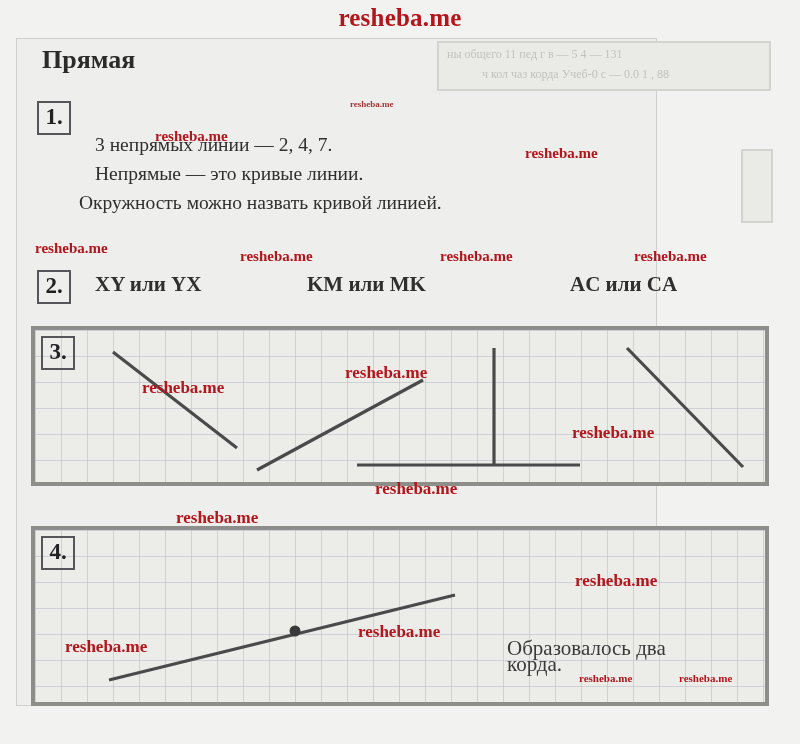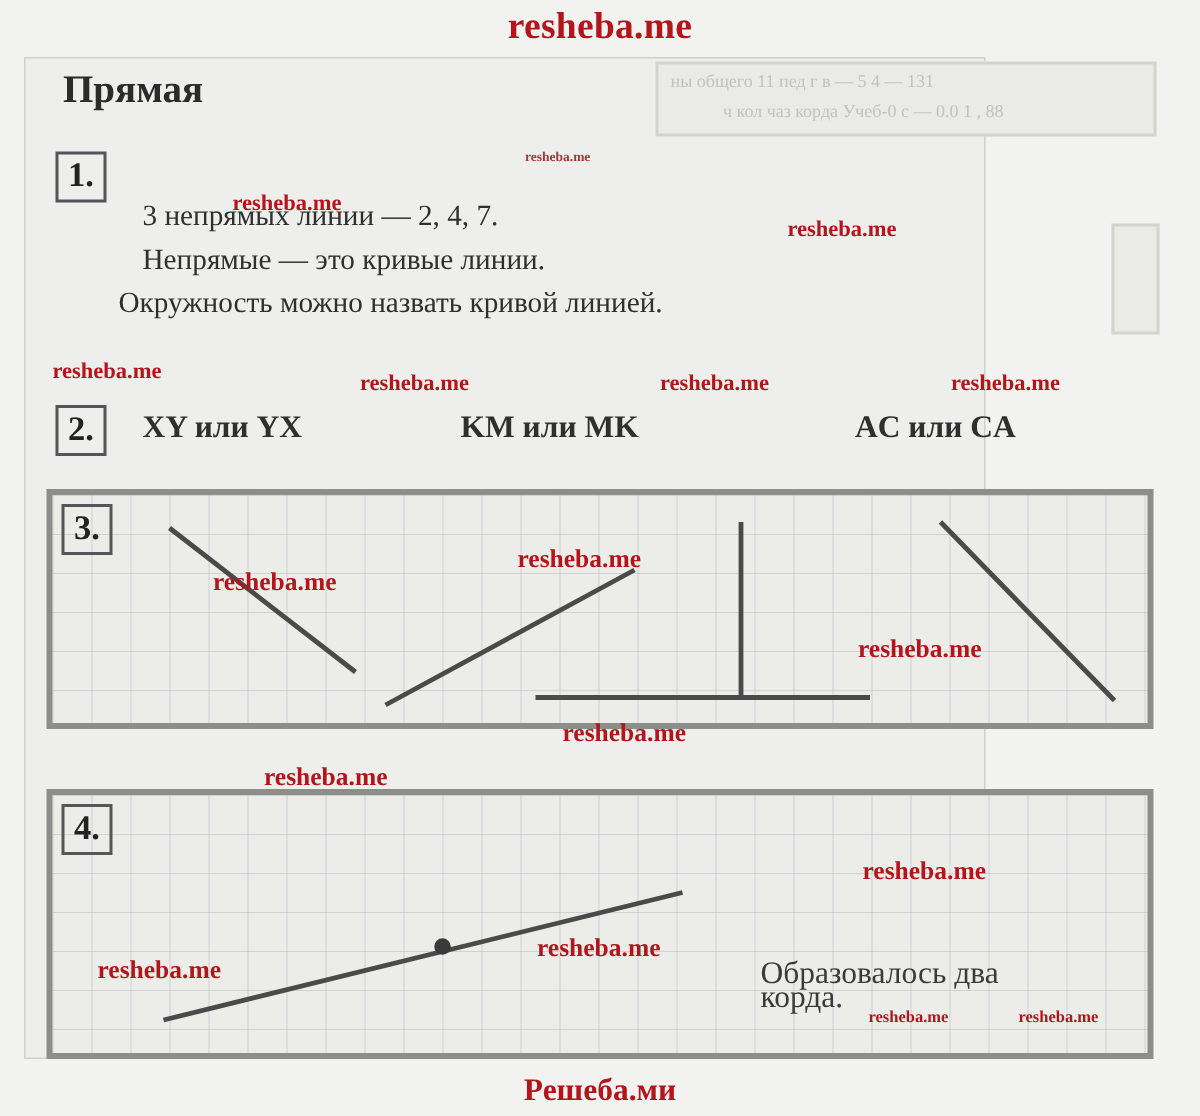--- a/index.html
+++ b/index.html
@@ -197,15 +197,14 @@
     <div class="wm lg" style="left:572px; top:423px;">resheba.me</div>
     <div class="wm lg" style="left:375px; top:479px;">resheba.me</div>
     <div class="wm lg" style="left:176px; top:508px;">resheba.me</div>
     <div class="wm lg" style="left:575px; top:571px;">resheba.me</div>
     <div class="wm lg" style="left:65px; top:637px;">resheba.me</div>
     <div class="wm lg" style="left:358px; top:622px;">resheba.me</div>
     <div class="wm sm" style="left:579px; top:672px;">resheba.me</div>
     <div class="wm sm" style="left:679px; top:672px;">resheba.me</div>
   </div>
 
-  <div class="site-footer">Решеба.ми</div>
 
 </div>
 
 </body></html>

